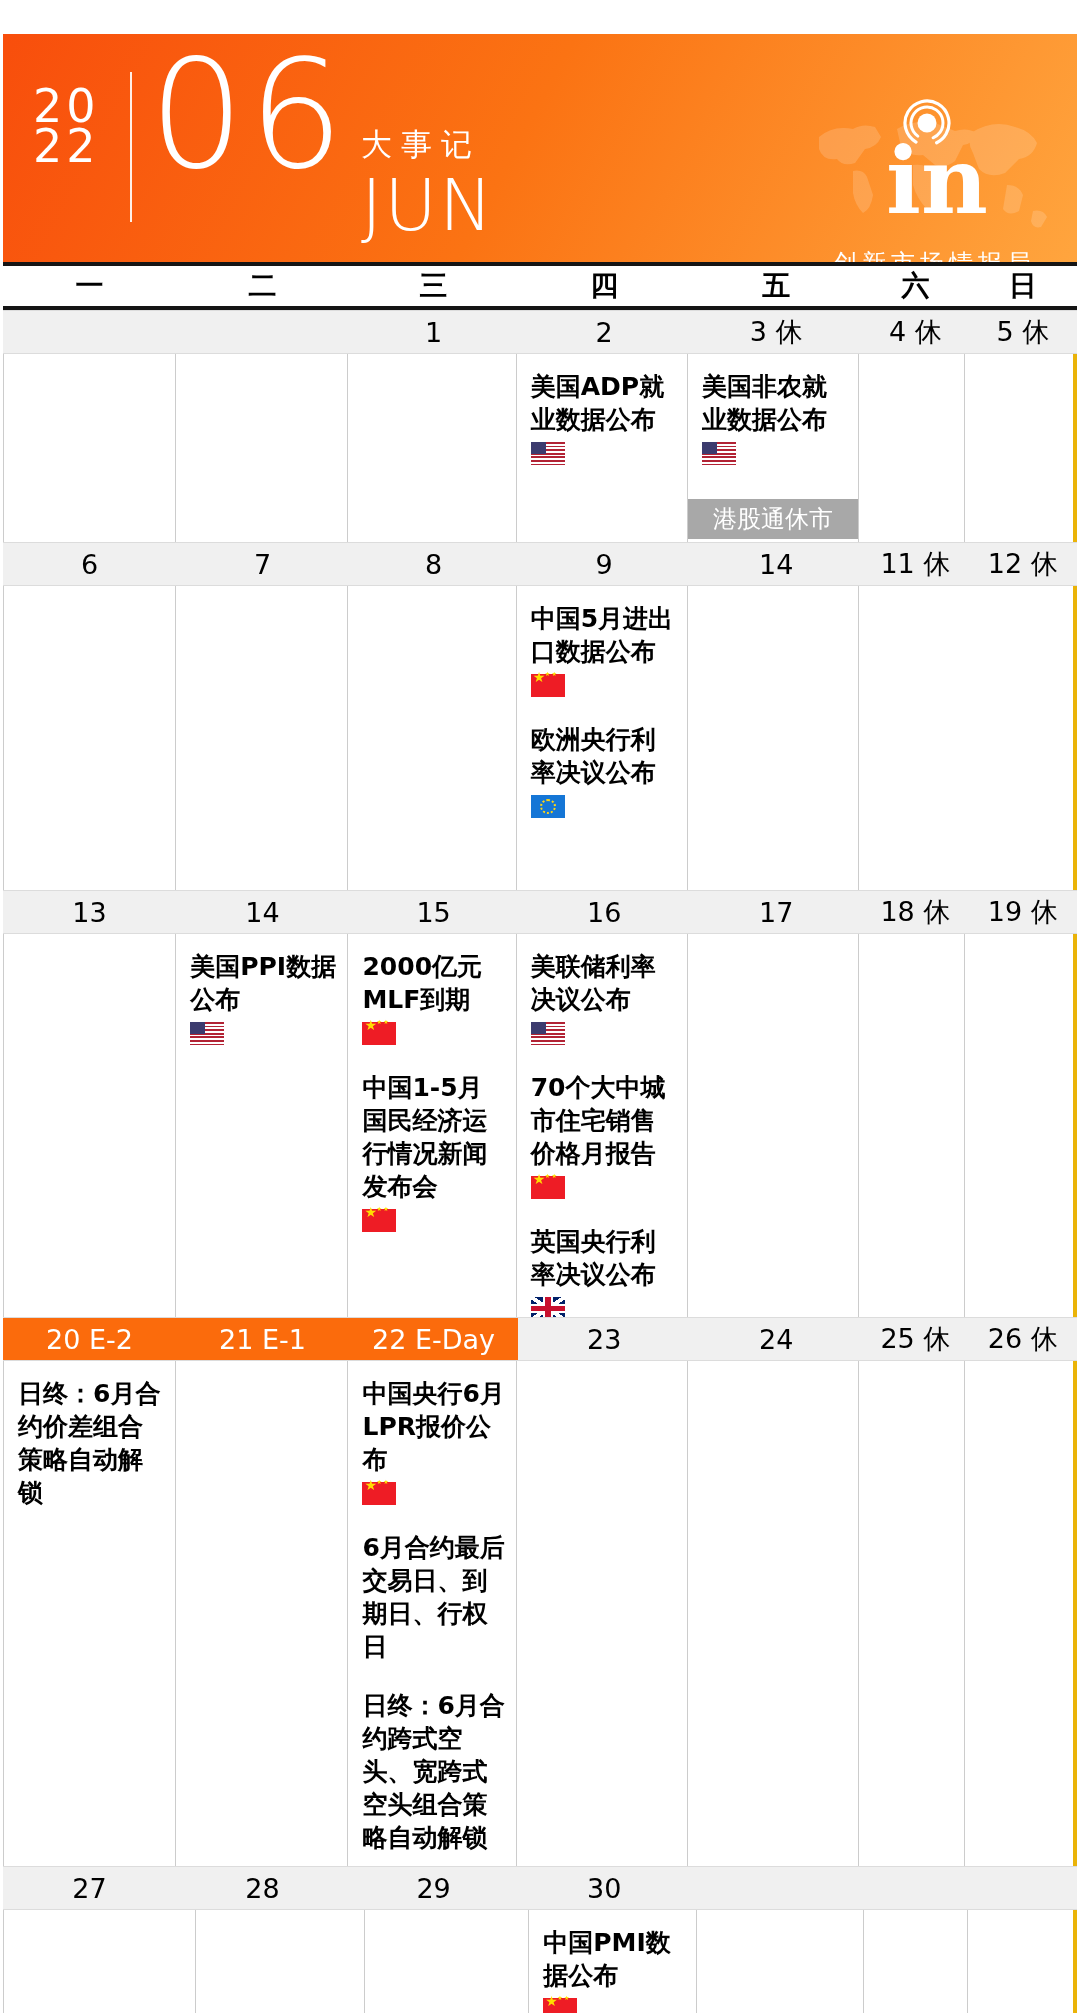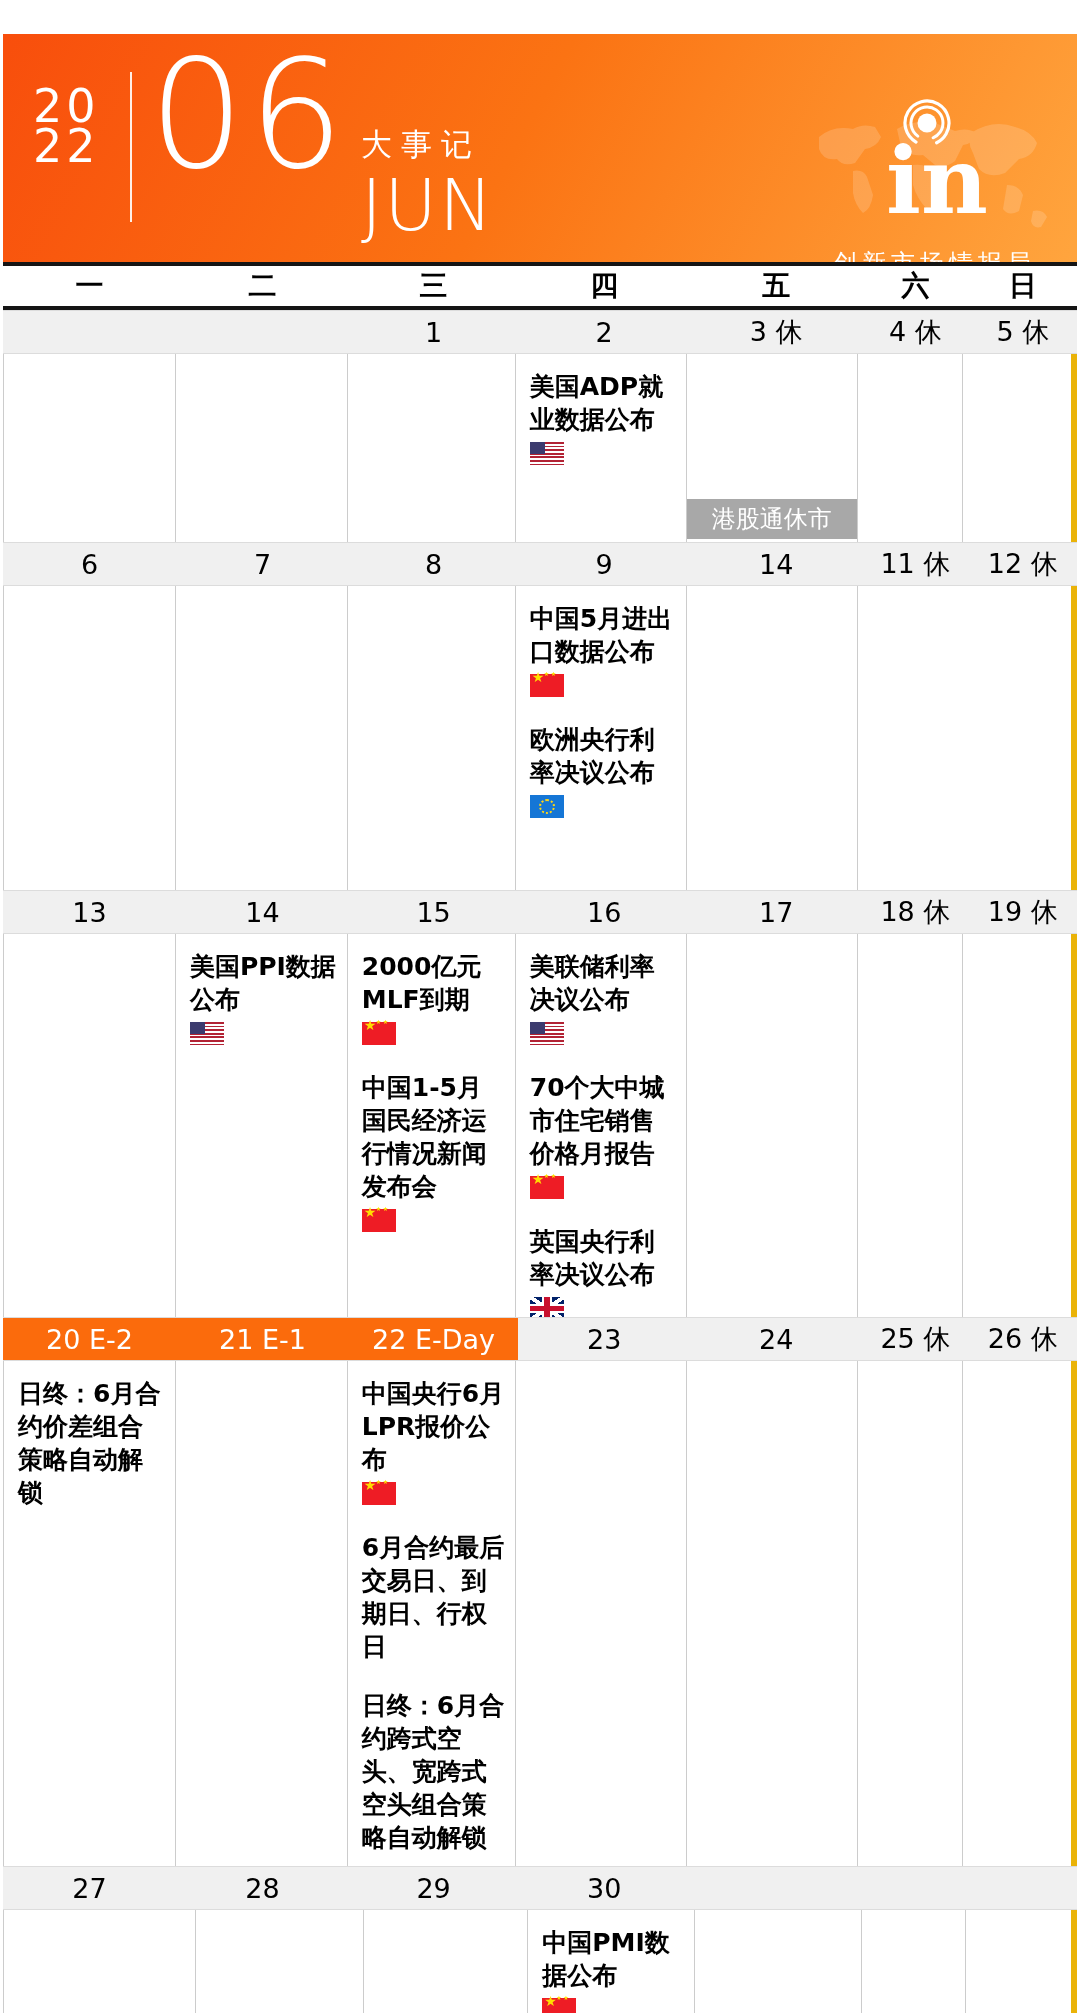--- a/index.html
+++ b/index.html
@@ -23,21 +23,21 @@
 
   
   .black-line{height:4px;background:#151515;}
   .weekday-row{display:grid;grid-template-columns:174fr 174fr 170fr 173fr 173fr 107fr 109fr;height:40px;align-items:center;background:#fff;}
   .weekday-cell{text-align:center;font-size:28px;font-weight:bold;color:#000;}
 
   .date-row{display:grid;grid-template-columns:174fr 174fr 170fr 173fr 173fr 107fr 109fr;height:42px;background:#f0f0f0;border-top:1px solid #dcdcdc;border-bottom:1px solid #dcdcdc;align-items:center;}
   .date-cell{text-align:center;font-size:27px;font-weight:500;color:#000;white-space:nowrap;}
   .date-cell.highlight{background:#fb6b0c;color:#fff;height:100%;display:flex;align-items:center;justify-content:center;}
 
-  .event-row{display:grid;grid-template-columns:174fr 174fr 170fr 173fr 173fr 107fr 109fr;background:#fff;border-left:1px solid #ccc;border-right:6px solid #eab308;}
+  .event-row{display:grid;grid-template-columns:174fr 174fr 170fr 173fr 173fr 107fr 109fr;background:#fff;border-left:1px solid #ccc;border-right:4px solid #eab308;}
   .event-cell{position:relative;border-right:1px solid #ccc;padding:16px 10px 0 14px;box-sizing:border-box;overflow:hidden;}
   .event-cell:last-child{border-right:none;}
   .event{margin-bottom:26px;}
   .event-text{font-size:25px;line-height:33px;color:#000;font-weight:600;}
   .event-row:last-of-type{border-bottom:2px solid #d8d8d8;}
 
   .cell-badge{position:absolute;left:0;right:0;bottom:3px;height:40px;background:#a8a8a8;color:#fff;font-size:24px;line-height:40px;text-align:center;font-weight:500;}
 
   
   .flag{display:inline-block;width:34px;height:23px;margin-top:6px;position:relative;vertical-align:top;}
@@ -120,20 +120,21 @@
         <div class="date-cell">5 休</div>
       </div>
       <div class="event-row" style="height: 188px;">
         <div class="event-cell"></div>
         <div class="event-cell"></div>
         <div class="event-cell"></div>
         <div class="event-cell">
           <div class="event"><div class="event-text">美国ADP就业数据公布</div><span class="flag flag-usa"></span></div>
         </div>
         <div class="event-cell">
+          <div class="event"><div class="event-text">美国非农就业数据公布</div><span class="flag flag-usa"></span></div>
           <div class="cell-badge">港股通休市</div>
         </div>
         <div class="event-cell"></div>
         <div class="event-cell"></div>
       </div>
       <div class="date-row">
         <div class="date-cell">6</div>
         <div class="date-cell">7</div>
         <div class="date-cell">8</div>
         <div class="date-cell">9</div>

